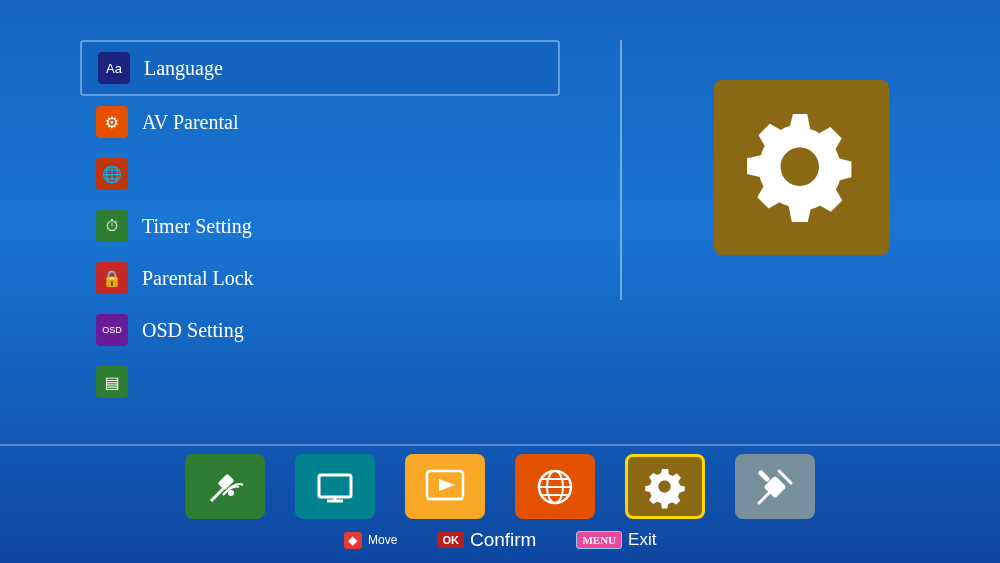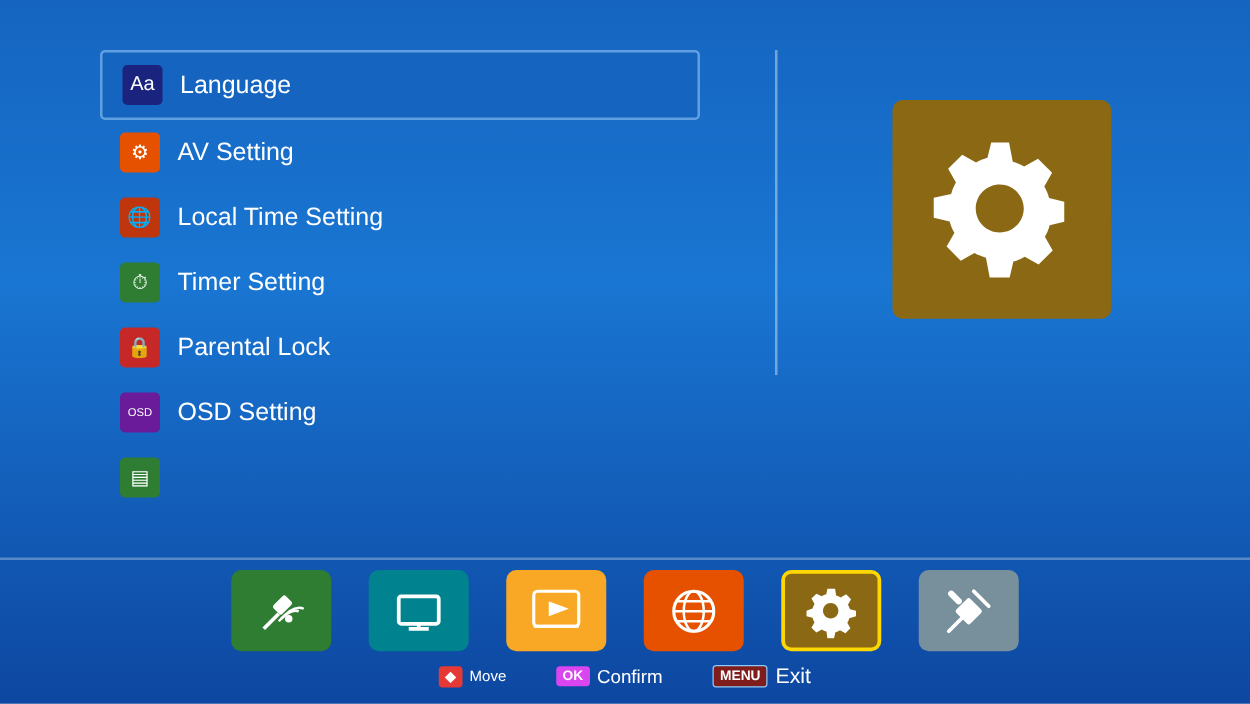--- a/index.html
+++ b/index.html
@@ -56,20 +56,21 @@
       align-items: center;
       justify-content: center;
       font-size: 18px;
       flex-shrink: 0;
     }
 
     .menu-item-label {
       font-size: 20px;
       font-weight: 500;
       color: white;
+      font-family: Liberation Serif, serif;
     }
 
     .right-panel {
       display: flex;
       flex-direction: column;
       align-items: center;
       flex: 1;
       padding-top: 10px;
     }
 
@@ -162,30 +163,29 @@
   </style>
 </head>
 <body>
 
 <div class="main-container">
 
   <div class="content-area">
 
     <div class="menu-panel" id="menu-panel">
     <div class="menu-item active">
-          <div class="menu-item-icon" style="background: rgb(26, 35, 126); font-size: 16px;">Aa</div>
+          <div class="menu-item-icon" style="background: rgb(26, 35, 126); font-size: 13px;">Aa</div>
           <span class="menu-item-label">Language</span>
         </div>
         <div class="menu-item">
           <div class="menu-item-icon" style="background: rgb(230, 81, 0); font-size: 16px;">⚙</div>
-          <span class="menu-item-label">AV Setting</span>
+          <span class="menu-item-label">AV Parental</span>
         </div>
         <div class="menu-item">
           <div class="menu-item-icon" style="background: rgb(191, 54, 12); font-size: 16px;">🌐</div>
-          <span class="menu-item-label">Local Time Setting</span>
         </div>
         <div class="menu-item">
           <div class="menu-item-icon" style="background: rgb(46, 125, 50); font-size: 16px;">⏱</div>
           <span class="menu-item-label">Timer Setting</span>
         </div>
         <div class="menu-item">
           <div class="menu-item-icon" style="background: rgb(198, 40, 40); font-size: 16px;">🔒</div>
           <span class="menu-item-label">Parental Lock</span>
         </div>
         <div class="menu-item">
@@ -257,23 +257,23 @@
       <line x1="8" y1="8" x2="14" y2="14" stroke="white" stroke-width="5" stroke-linecap="round"></line>
     </svg>
         </div>
       </div>
     <div class="bottom-controls" id="bottom-controls">
     <div class="control-item">
           <span class="ctrl-badge" style="background: rgb(229, 57, 53); border: none;">◆</span>
           <span style="font-size: 12px;">Move</span>
         </div>
         <div class="control-item">
-          <span class="ctrl-badge" style="background: #d946ef; border: none;">OK</span>
-          <span style="font-size: 15px;">Confirm</span>
+          <span class="ctrl-badge" style="background: #b91c1c; border: none;">OK</span>
+          <span style="font-size: 19px;">Confirm</span>
         </div>
         <div class="control-item">
-          <span class="ctrl-badge" style="background: #7f1d1d; border: 1px solid rgb(144, 202, 249);">MENU</span>
+          <span class="ctrl-badge" style="background: #ec4899; border: 1px solid rgb(144, 202, 249); font-family: Liberation Serif, serif;">MENU</span>
           <span style="font-size: 17px;">Exit</span>
         </div>
       </div>
   </div>
 
 </div>
 
 </body></html>

